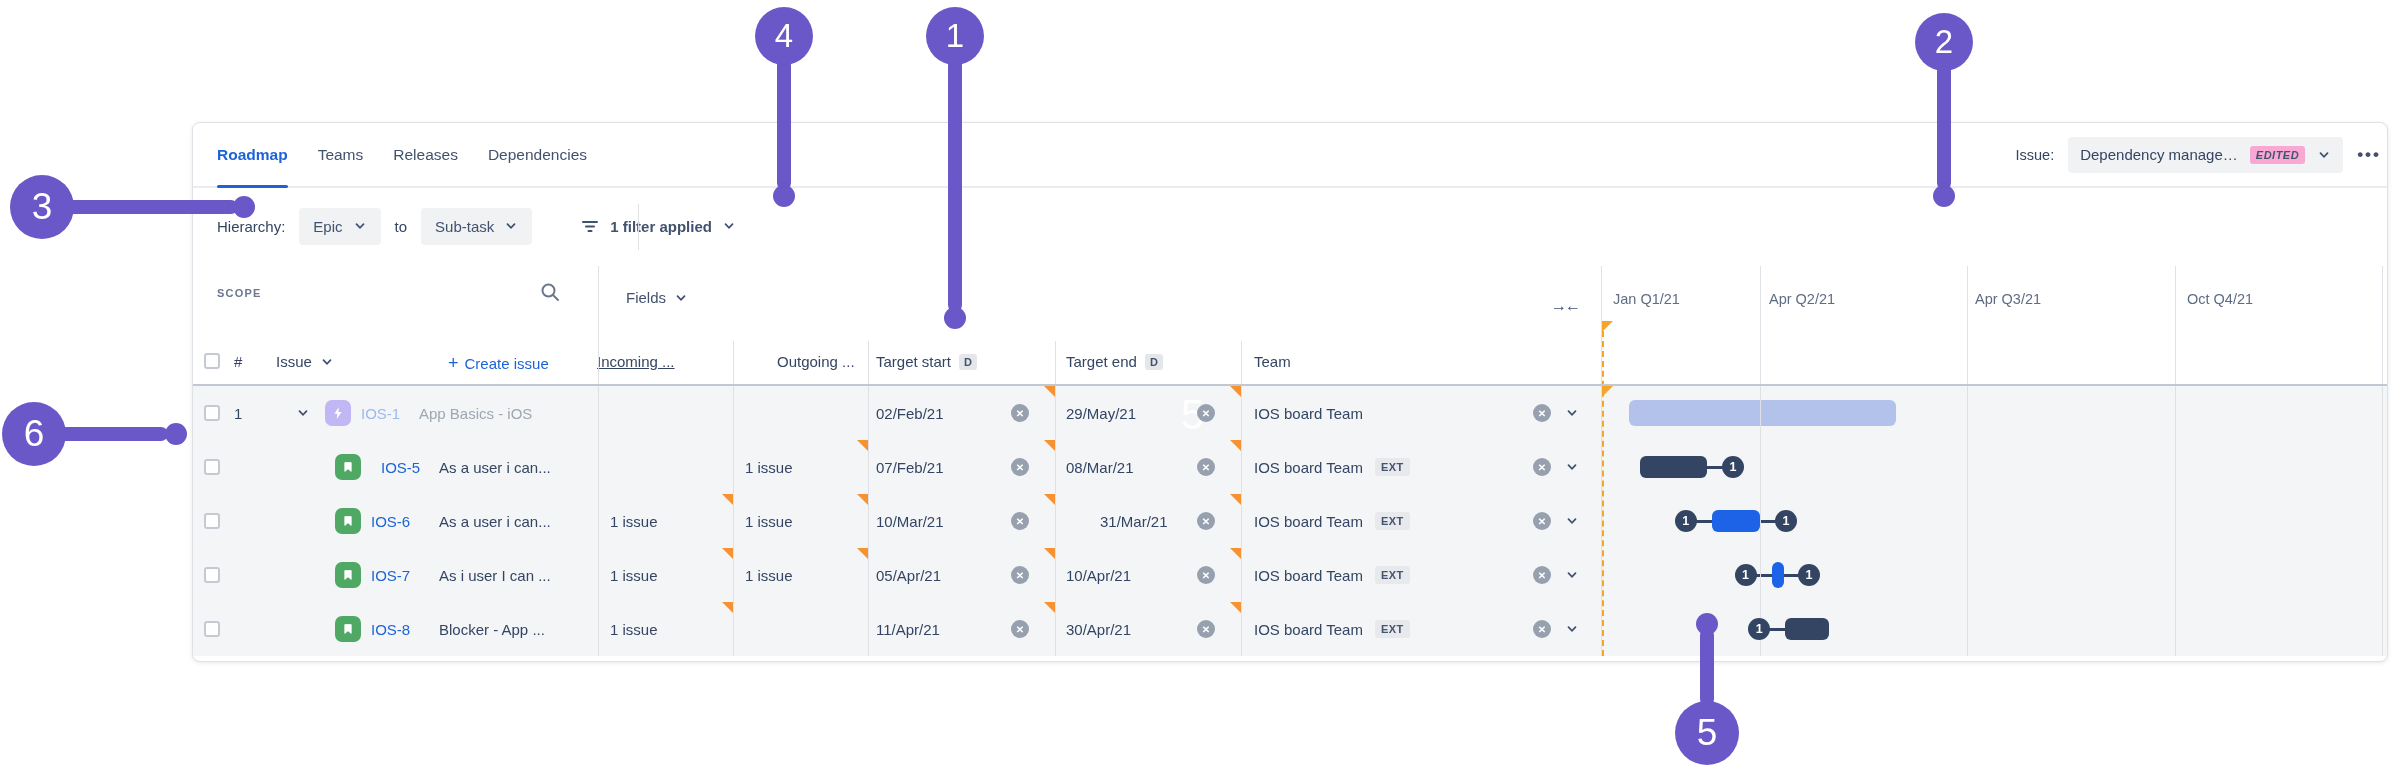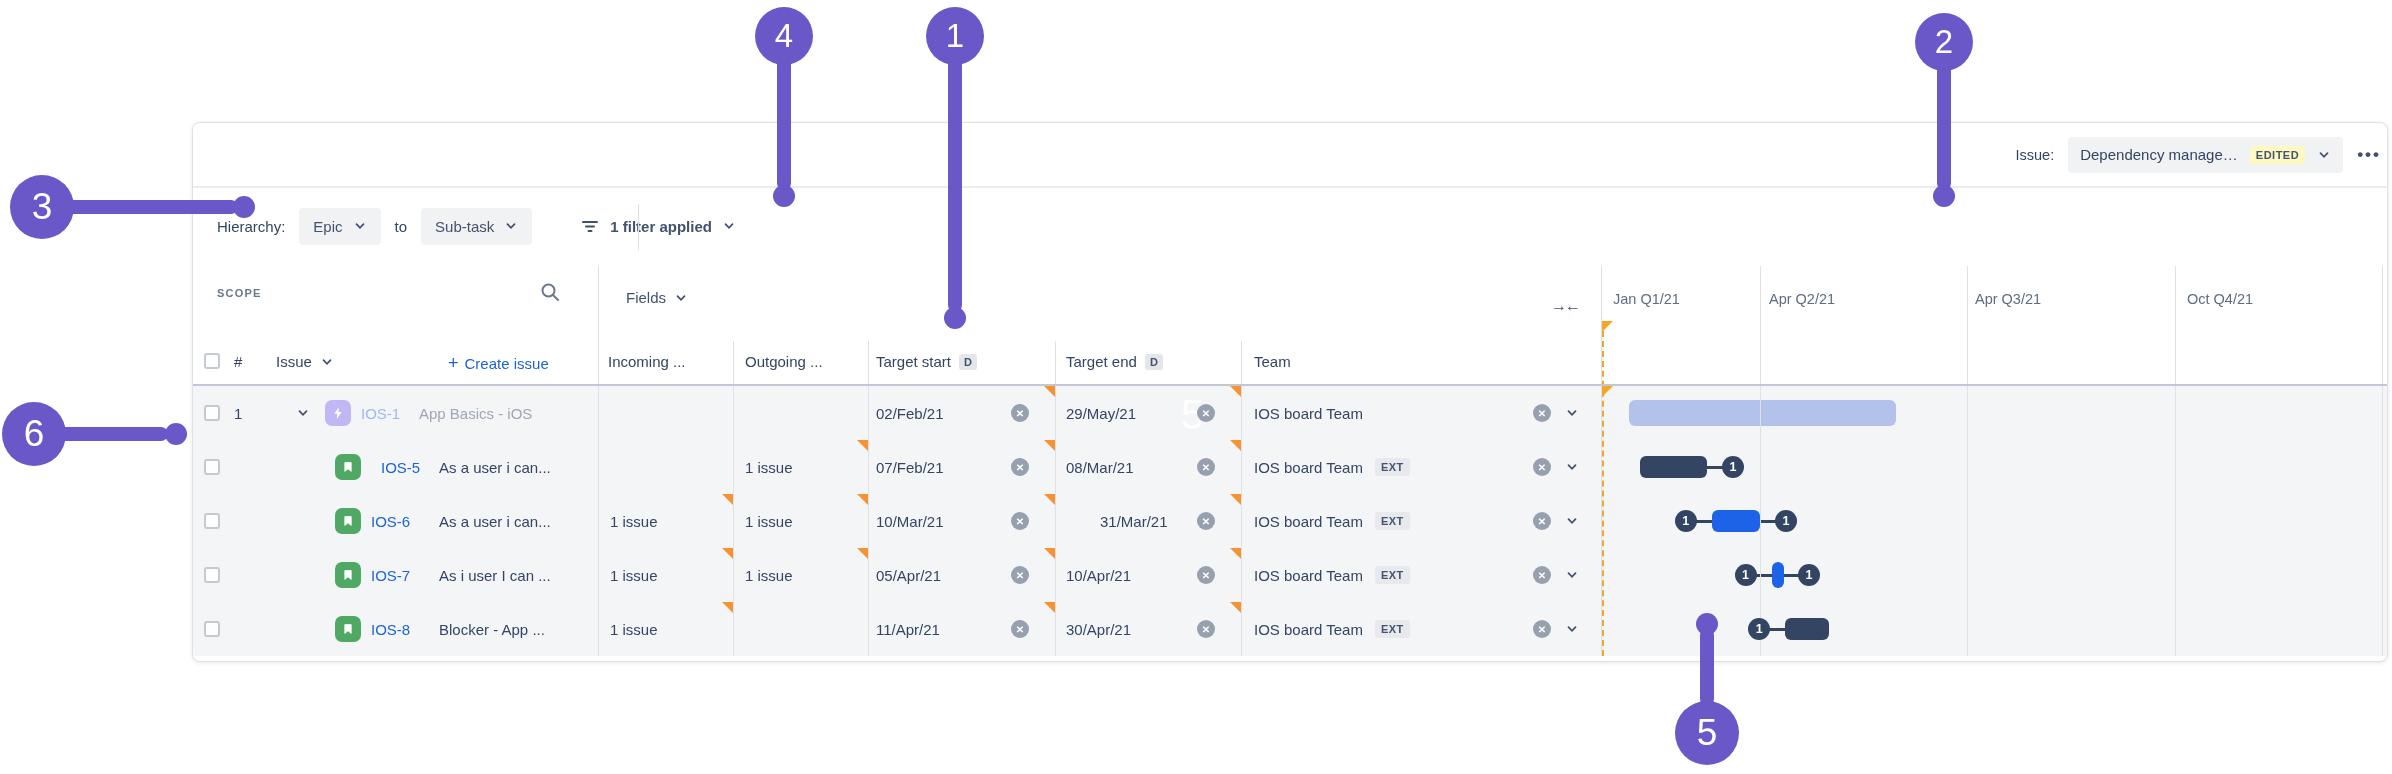--- a/index.html
+++ b/index.html
@@ -12,22 +12,22 @@
   .tabs-band{position:absolute;left:0;top:0;right:0;height:63px;border-bottom:2px solid #EBECF0;}
   .tabs{position:absolute;left:24px;top:0;height:63px;display:flex;gap:30px;align-items:center;}
   .tab{position:relative;height:63px;display:flex;align-items:center;font-size:15.5px;font-weight:500;
        color:#42526E;cursor:pointer;}
   .tab.active{color:#1D63D8;font-weight:600;}
   .tab.active::after{content:"";position:absolute;left:0;right:0;bottom:-2px;height:3px;background:#1D63D8;border-radius:2px;}
   .views-group{position:absolute;right:6px;top:0;height:63px;display:flex;align-items:center;gap:14px;}
   .views-label{font-size:14.5px;color:#344563;}
   .views-btn{display:flex;align-items:center;gap:12px;background:#F1F2F4;border-radius:4px;
              padding:9px 12px;font-size:15px;color:#344563;cursor:pointer;}
-  .badge-gray{background:#fef9c3;color:#44546F;font-size:11px;font-weight:700;letter-spacing:.5px;
-              border-radius:3px;padding:3px 6px;}
+  .badge-gray{background:#f9a8d4;color:#44546F;font-size:11px;font-weight:700;letter-spacing:.5px;
+              border-radius:3px;padding:3px 6px;font-style:italic;}
   .more-dots{font-size:17px;font-weight:700;color:#42526E;letter-spacing:2px;white-space:nowrap;}
   
   .toolbar{position:absolute;left:0;top:63px;right:0;height:80px;display:flex;align-items:center;
            padding:0 20px 0 24px;box-sizing:border-box;}
   .tb-label{font-size:15px;color:#344563;margin-right:14px;}
   .drop-btn{display:flex;align-items:center;gap:10px;background:#F1F2F4;border-radius:4px;
             padding:10px 14px;font-size:15px;color:#42526E;cursor:pointer;}
   .to-word{margin:0 14px;font-size:15px;color:#344563;}
   .tb-divider{position:absolute;left:445px;top:18px;height:46px;width:1px;background:#DFE1E6;}
   .filter-group{display:flex;align-items:center;gap:10px;margin-left:48px;cursor:pointer;
@@ -89,20 +89,26 @@
   .ghost-five{position:absolute;color:rgba(255,255,255,.93);font-size:42px;z-index:1;font-weight:400;}
   .ghost-five.page{z-index:18;}
   svg{display:block;}
 </style>
 </head>
 <body>
 
 <div id="card">
 
   <div class="tabs-band">
+    <div class="tabs" id="tabs">
+        <div class="tab active">Roadmap</div>
+        <div class="tab">Teams</div>
+        <div class="tab">Releases</div>
+        <div class="tab">Dependencies</div>
+      </div>
     <div class="views-group">
       <span class="views-label">Issue:</span>
       <div class="views-btn">
         <span>Dependency manage…</span>
         <span class="badge-gray">EDITED</span>
         <svg width="14" height="14" viewBox="0 0 14 14">
             <path d="M3.5 5.2 L7 8.8 L10.5 5.2" stroke="#42526E" stroke-width="1.8" fill="none" stroke-linecap="round"></path>
           </svg>
       </div>
       <span class="more-dots">•••</span>
@@ -161,22 +167,22 @@
   <div class="colhead" style="left:83px;">
     <span>Issue</span>
     <svg width="14" height="14" viewBox="0 0 14 14">
         <path d="M3.5 5.2 L7 8.8 L10.5 5.2" stroke="#42526E" stroke-width="1.8" fill="none" stroke-linecap="round"></path>
       </svg>
   </div>
   <div class="create-issue">
     <span style="font-size:18px;line-height:1;">+</span>
     <span>Create issue</span>
   </div>
-  <div class="colhead" style="left:415px;">Incoming ...</div>
-  <div class="colhead" style="left:552px;">Outgoing ...</div>
+  <div class="colhead" style="left:404px;text-decoration:underline;">Incoming ...</div>
+  <div class="colhead" style="left:584px;">Outgoing ...</div>
   <div class="colhead" style="left:683px;">
     <span>Target start</span>
     <span class="d-badge">D</span>
   </div>
   <div class="colhead" style="left:873px;">
     <span>Target end</span>
     <span class="d-badge">D</span>
   </div>
   <div class="colhead" style="left:1061px;">Team</div>
 

